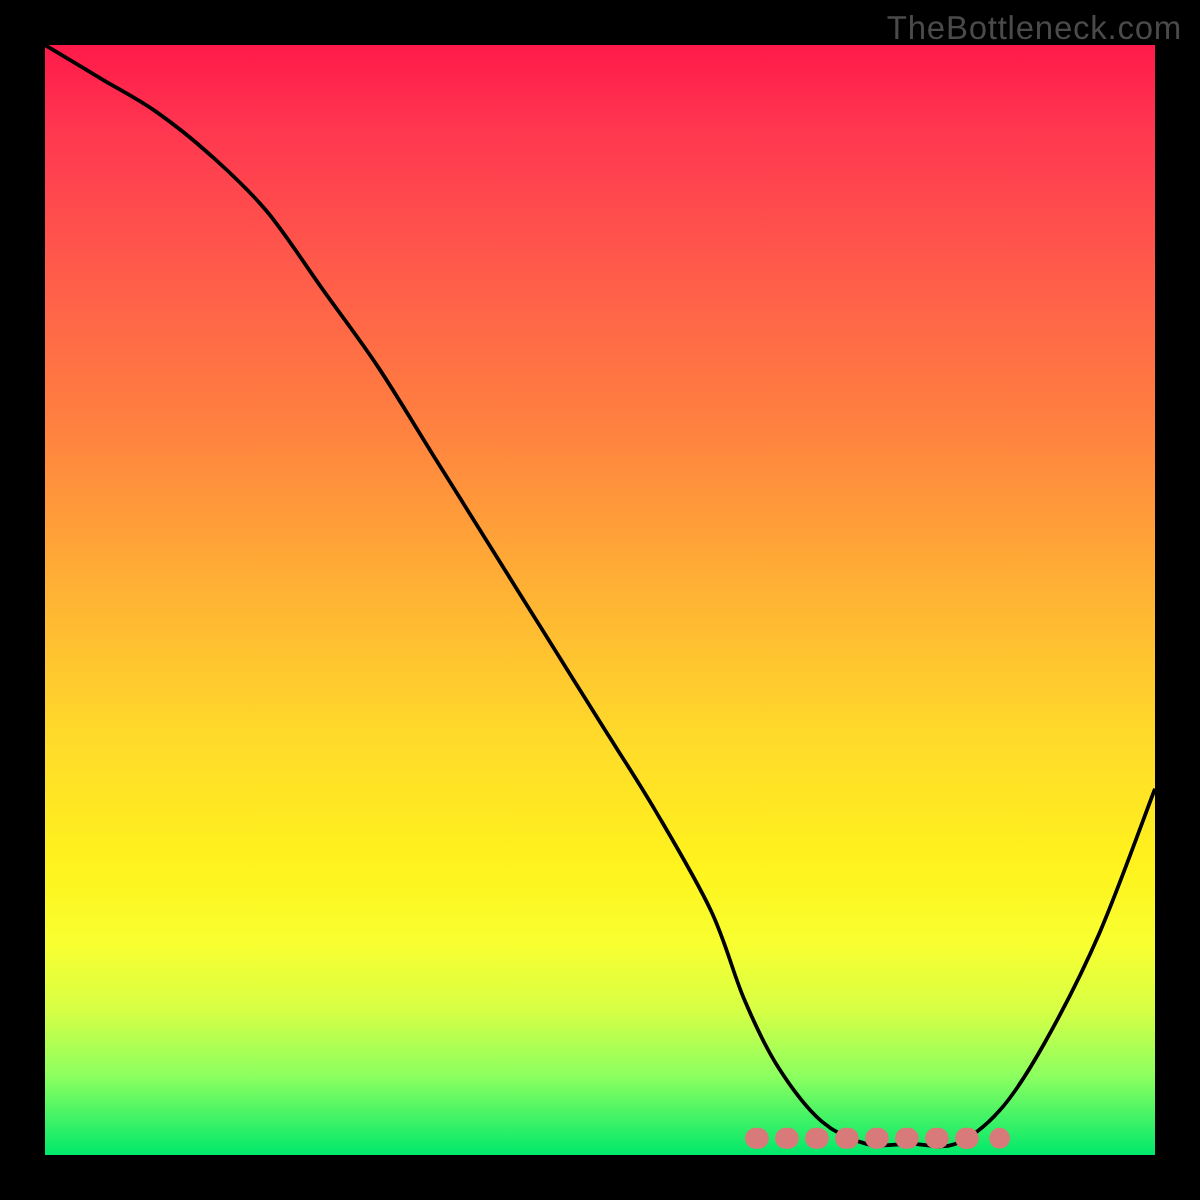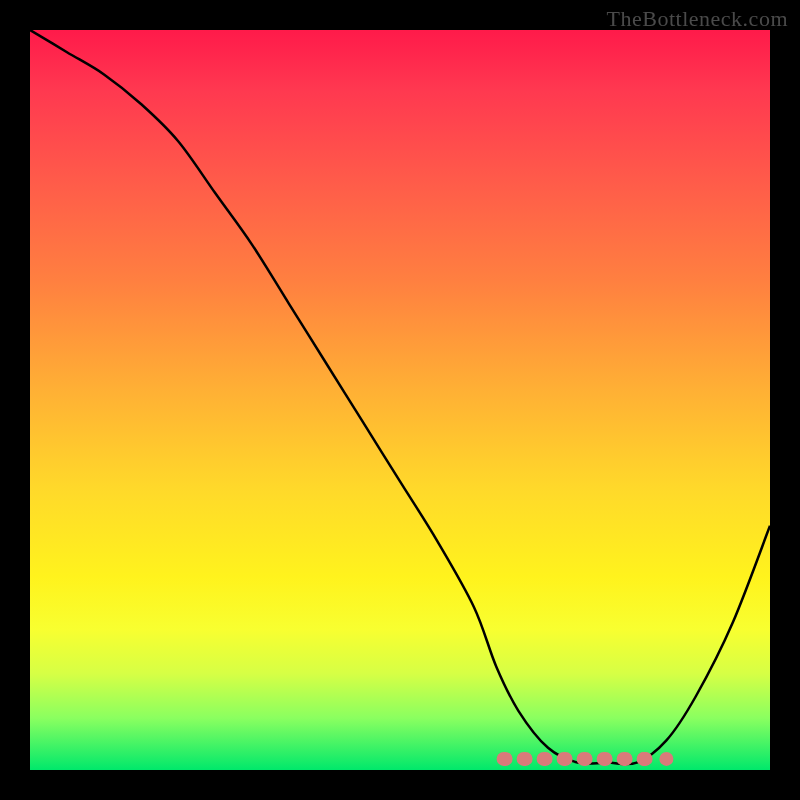--- a/index.html
+++ b/index.html
@@ -13,21 +13,20 @@
   }
   .attribution {
     position: absolute;
     top: 6px;
     right: 12px;
     color: #4a4a4a;
     font-size: 22px;
     font-weight: normal;
     letter-spacing: 0.5px;
     z-index: 10;
-    font-family: Liberation Serif, serif;
   }
   .plot-area {
     position: absolute;
     left: 30px;
     top: 30px;
     width: 740px;
     height: 740px;
     overflow: hidden;
   }
 

